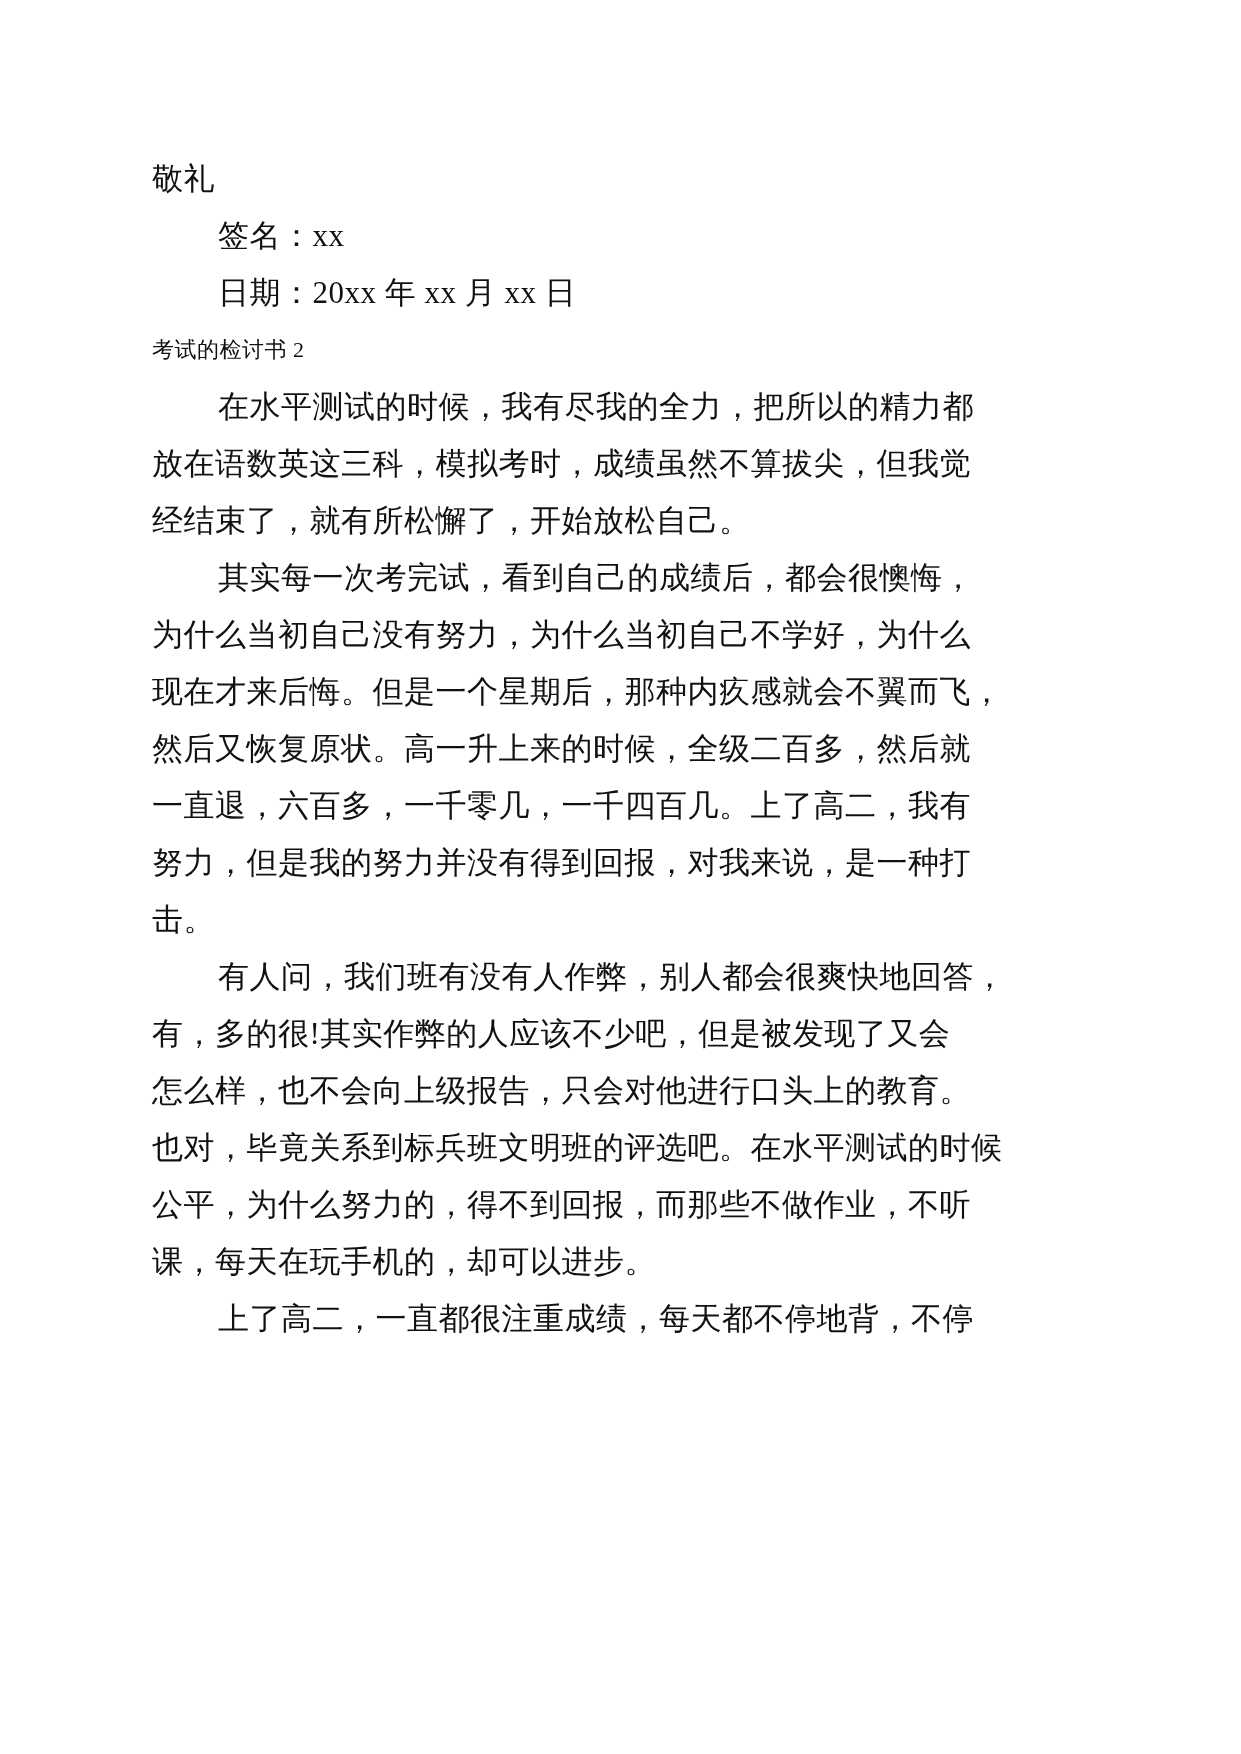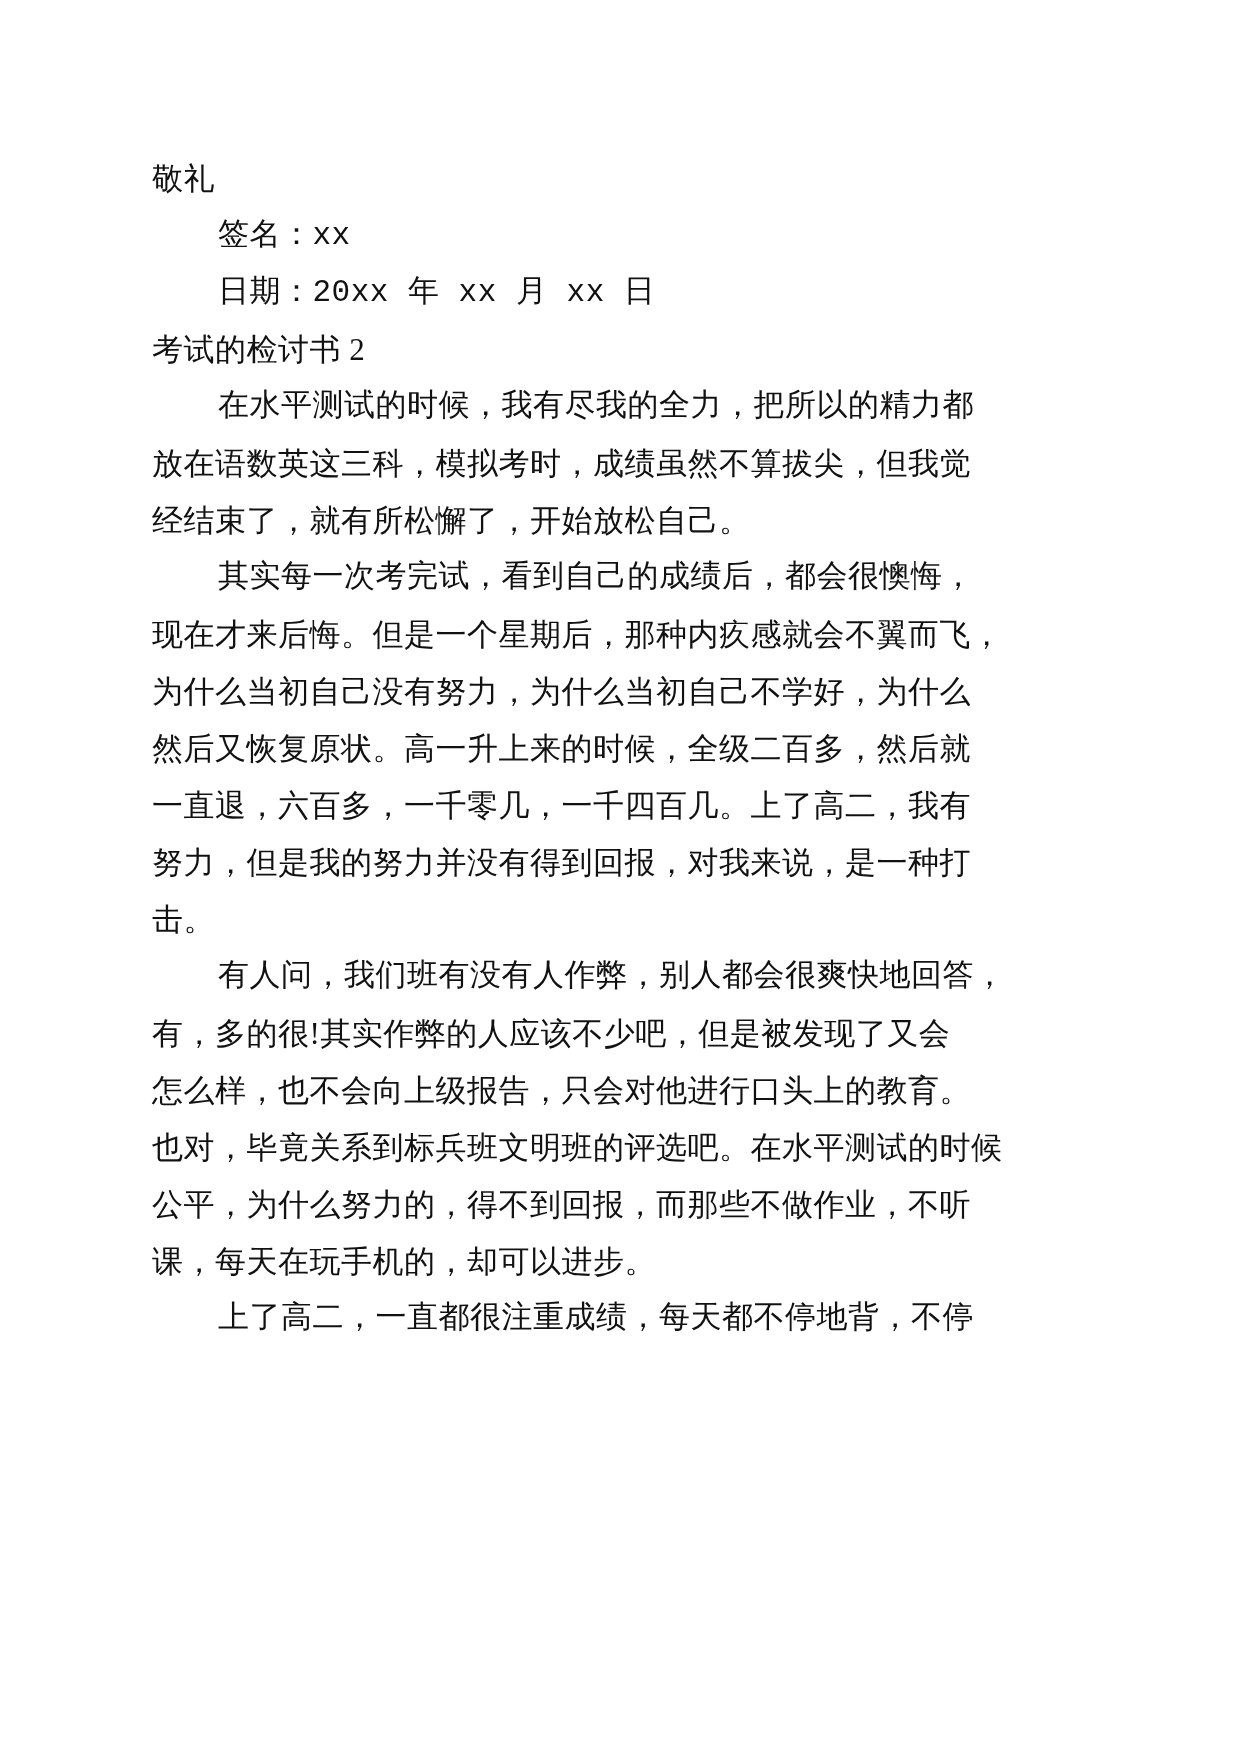--- a/index.html
+++ b/index.html
@@ -23,24 +23,23 @@
   }
   .doc-line {
     font-size: 31px;
     line-height: 57px;
     letter-spacing: 0.5px;
     white-space: pre;
     color: #111111;
   }
   .indent-1 {
     padding-left: 66px;
-    font-family: Liberation Mono, monospace;
   }
   .heading-line {
-    font-size: 31px;
+    font-size: 22px;
     line-height: 57px;
     letter-spacing: 0.5px;
     white-space: pre;
     color: #111111;
   }
   .block {
     margin: 0;
   }
 </style>
 </head>
@@ -58,22 +57,22 @@
 
 
   <div class="block">
     <div class="doc-line indent-1">在水平测试的时候，我有尽我的全力，把所以的精力都</div>
     <div class="doc-line">放在语数英这三科，模拟考时，成绩虽然不算拔尖，但我觉</div>
     <div class="doc-line">经结束了，就有所松懈了，开始放松自己。</div>
   </div>
 
   <div class="block">
     <div class="doc-line indent-1">其实每一次考完试，看到自己的成绩后，都会很懊悔，</div>
+    <div class="doc-line">为什么当初自己没有努力，为什么当初自己不学好，为什么</div>
     <div class="doc-line">现在才来后悔。但是一个星期后，那种内疚感就会不翼而飞，</div>
-    <div class="doc-line">为什么当初自己没有努力，为什么当初自己不学好，为什么</div>
     <div class="doc-line">然后又恢复原状。高一升上来的时候，全级二百多，然后就</div>
     <div class="doc-line">一直退，六百多，一千零几，一千四百几。上了高二，我有</div>
     <div class="doc-line">努力，但是我的努力并没有得到回报，对我来说，是一种打</div>
     <div class="doc-line">击。</div>
   </div>
 
   <div class="block">
     <div class="doc-line indent-1">有人问，我们班有没有人作弊，别人都会很爽快地回答，</div>
     <div class="doc-line">有，多的很!其实作弊的人应该不少吧，但是被发现了又会</div>
     <div class="doc-line">怎么样，也不会向上级报告，只会对他进行口头上的教育。</div>

